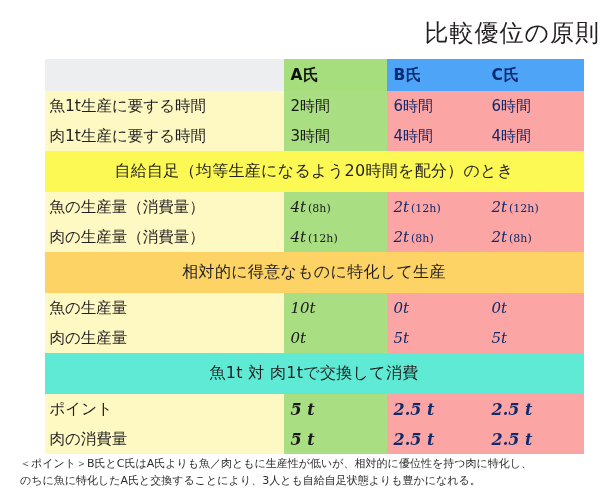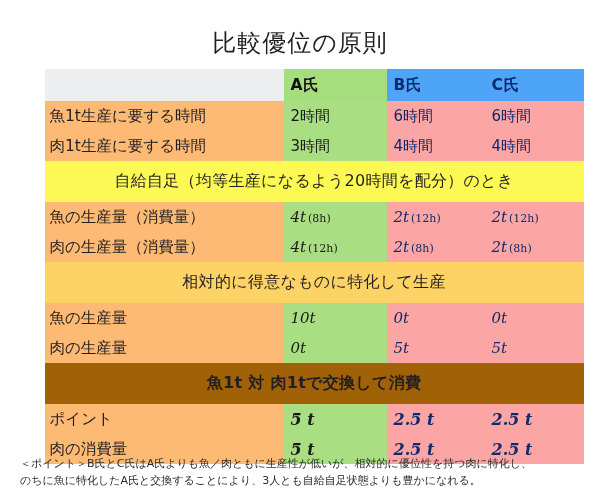--- a/index.html
+++ b/index.html
@@ -17,26 +17,26 @@
 
   .page {
     position: relative;
     width: 600px;
     height: 500px;
     box-sizing: border-box;
   }
 
   
   .title {
-    text-align: center;
+    text-align: right;
     font-size: 24px;
     font-weight: 400;
     letter-spacing: 1px;
     color: #231f20;
-    padding-top: 27px;
+    padding-top: 17px;
     margin: 0 0 10px 0;
     font-family: "DejaVu Sans", sans-serif;
   }
 
   
   .table-wrap {
     margin: 0 auto;
     width: 539px;
     padding-left: 28px;
     box-sizing: content-box;
@@ -59,21 +59,21 @@
   col.c-b     { width: 98px;  }
   col.c-c     { width: 99px;  }
 
   
   .r-head td  { height: 32px; }
   .r-data td  { height: 30px; }
   .r-band td  { height: 41px; }
 
   
   .lbl {
-    background: #fdba74;
+    background: #fef9c3;
     color: #231f20;
     font-size: 15.5px;
     padding-left: 5px !important;
     white-space: nowrap;
     font-family: "DejaVu Sans", sans-serif;
     border-bottom: 2px solid #ffffff;
   }
   .lbl.head { background: #eceef0; }
 
   
@@ -111,21 +111,21 @@
   .band {
     text-align: center;
     font-size: 16px;
     color: #231f20;
     border-bottom: 2px solid #ffffff;
     font-family: "DejaVu Sans", sans-serif;
     letter-spacing: 0.3px;
   }
   .band.yellow { background: #fcf955; }
   .band.orange { background: #fcd364; }
-  .band.pink   { background: #a16207; font-weight: bold; text-align: center; }
+  .band.pink   { background: #5eead4; font-weight: normal; text-align: center; }
 
   
   .footnote {
     position: absolute;
     left: 20px;
     top: 455px;
     width: 562px;
     font-size: 11px;
     line-height: 1.55;
     color: #2b2b2b;

